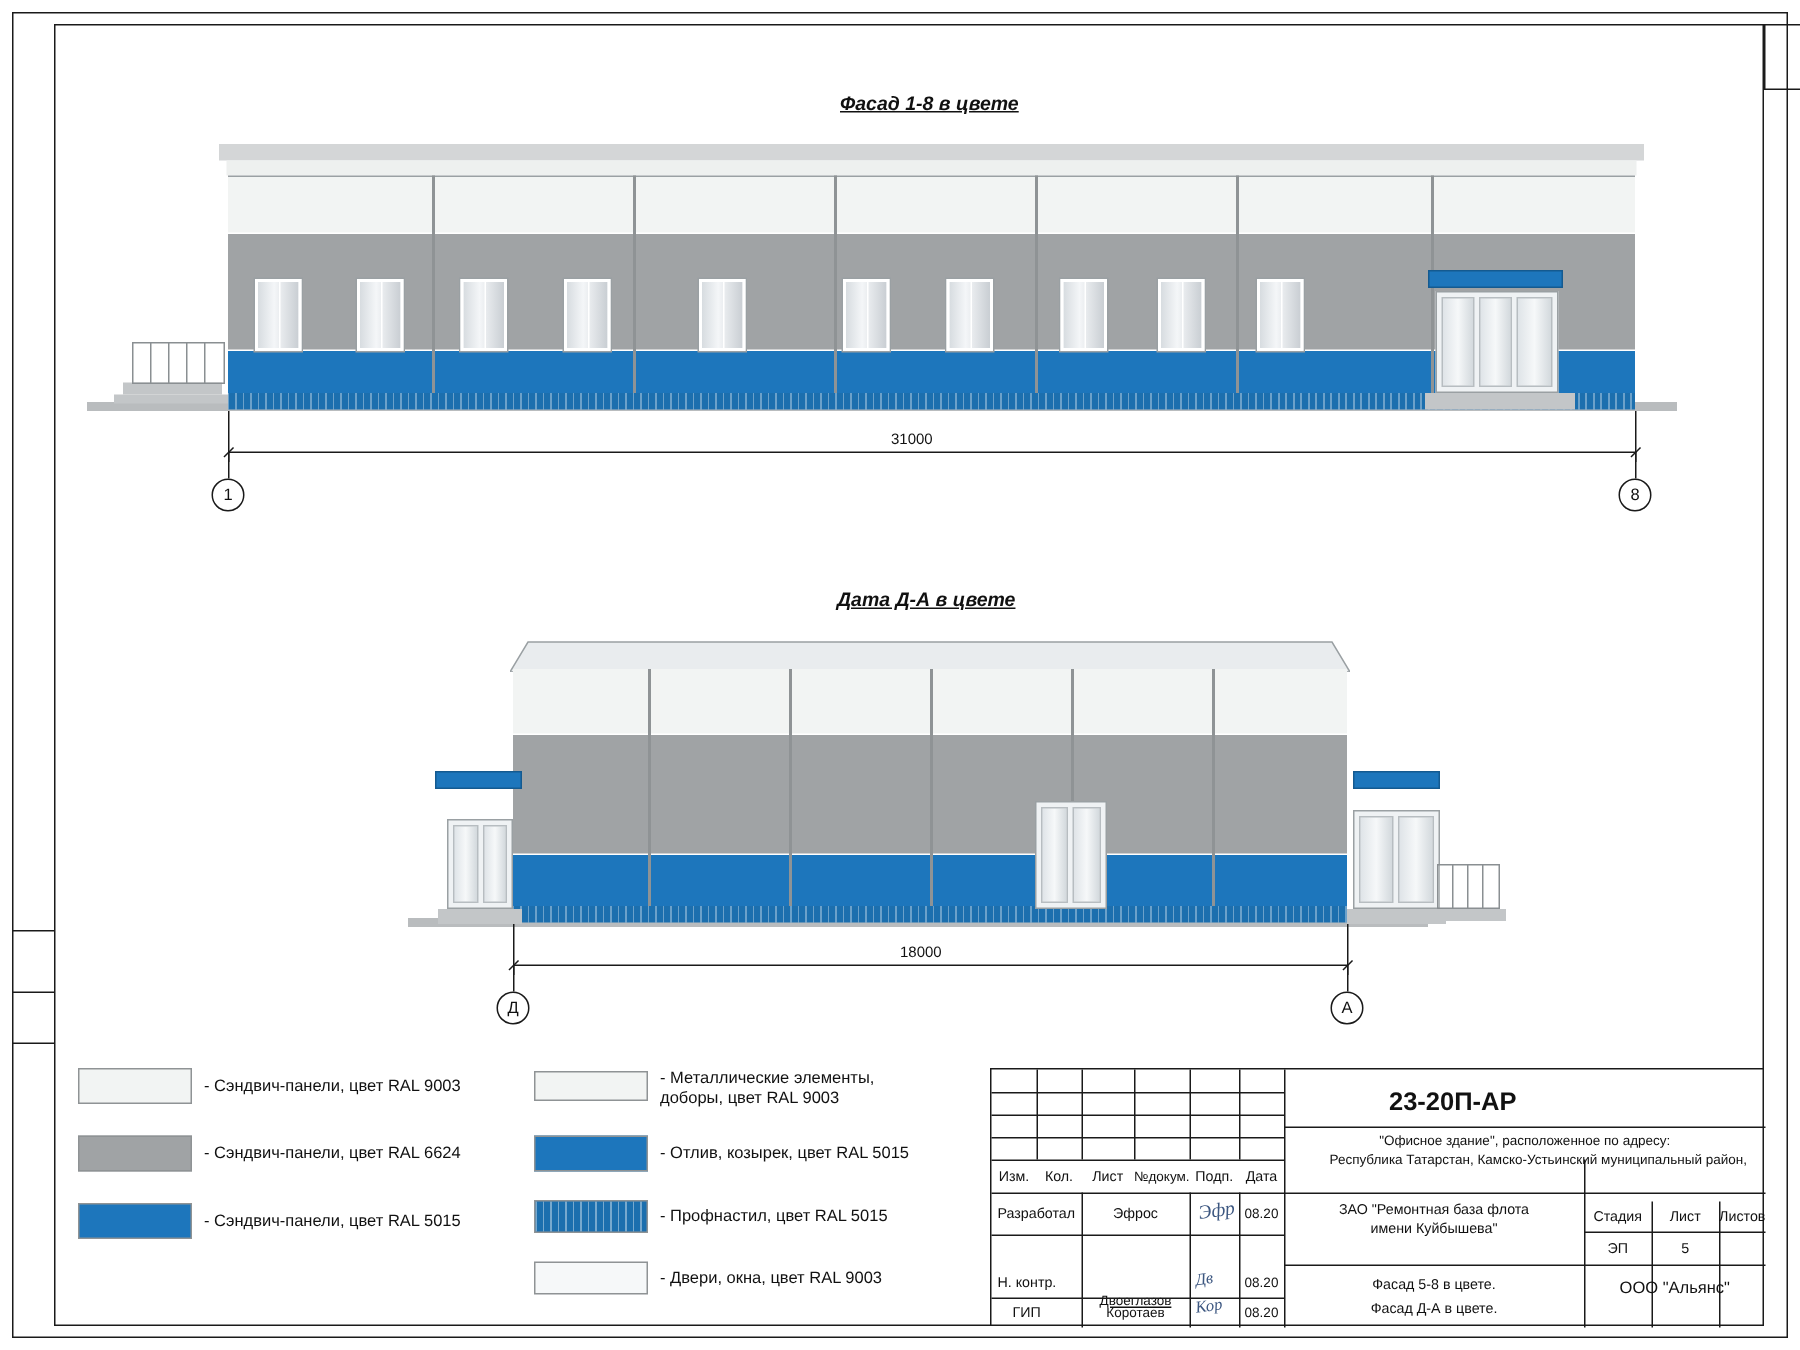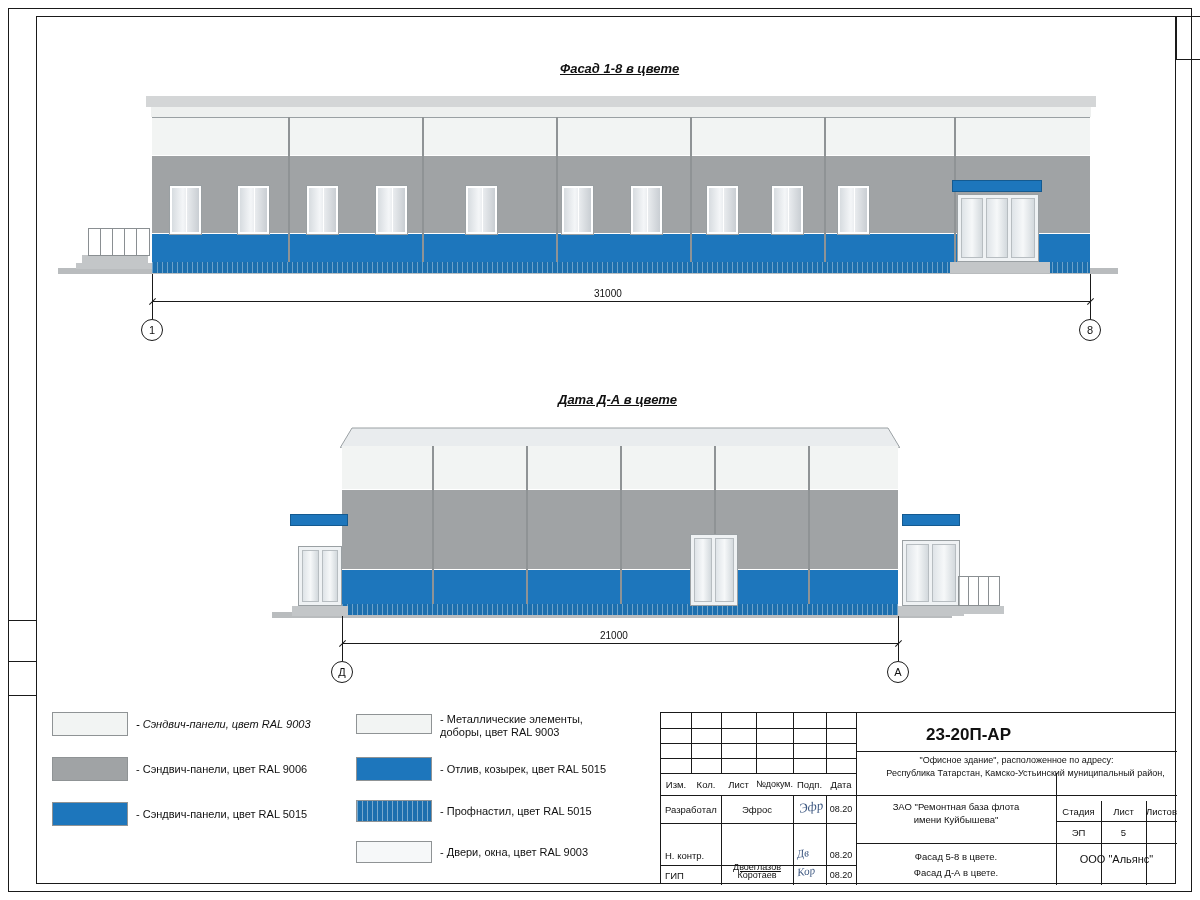--- a/index.html
+++ b/index.html
@@ -355,33 +355,33 @@
     <div class="rail-bar" style="left:978px; top:576px; height:30px;"></div>
     <div class="rail-bar" style="left:988px; top:576px; height:30px;"></div>
     <div class="stairs" style="left:962px; top:606px; width:42px; height:8px;"></div>
   </div>
 
   <div class="dim-ext" style="left:342px; top:616px; height:34px;"></div>
   <div class="dim-ext" style="left:898px; top:616px; height:34px;"></div>
   <div class="dim-line" style="left:342px; top:643px; width:556px;"></div>
   <div class="dim-tick" style="left:338px; top:643px;"></div>
   <div class="dim-tick" style="left:894px; top:643px;"></div>
-  <div class="dim-text" style="left:600px; top:630px;">21000</div>
+  <div class="dim-text" style="left:600px; top:630px;">18000</div>
   <div class="dim-ext" style="left:342px; top:643px; height:18px;"></div>
   <div class="dim-ext" style="left:898px; top:643px; height:18px;"></div>
   <div class="axis-bubble" style="left:331px; top:661px;">Д</div>
   <div class="axis-bubble" style="left:887px; top:661px;">А</div>
 
   <div>
 
     <div class="legend-swatch" style="left:52px; top:712px; width:76px; height:24px; background:#f2f4f3;"></div>
-    <div class="legend-label" style="left:136px; top:718px;font-style:italic;">- Сэндвич-панели, цвет RAL 9003</div>
+    <div class="legend-label" style="left:136px; top:718px;">- Сэндвич-панели, цвет RAL 9003</div>
 
     <div class="legend-swatch" style="left:52px; top:757px; width:76px; height:24px; background:#a0a3a5;"></div>
-    <div class="legend-label" style="left:136px; top:763px;">- Сэндвич-панели, цвет RAL 9006</div>
+    <div class="legend-label" style="left:136px; top:763px;">- Сэндвич-панели, цвет RAL 6624</div>
 
     <div class="legend-swatch" style="left:52px; top:802px; width:76px; height:24px; background:#1d76bc;"></div>
     <div class="legend-label" style="left:136px; top:808px;">- Сэндвич-панели, цвет RAL 5015</div>
 
     <div class="legend-swatch" style="left:356px; top:714px; width:76px; height:20px; background:#f2f4f3;"></div>
     <div class="legend-label" style="left:440px; top:713px;">- Металлические элементы,
 доборы, цвет RAL 9003</div>
 
     <div class="legend-swatch" style="left:356px; top:757px; width:76px; height:24px; background:#1d76bc;"></div>
     <div class="legend-label" style="left:440px; top:763px;">- Отлив, козырек, цвет RAL 5015</div>
@@ -426,21 +426,21 @@
     <div class="tb-v" style="left:60px; top:82px; height:90px;"></div>
     <div class="tb-v" style="left:132px; top:82px; height:90px;"></div>
     <div class="tb-v" style="left:165px; top:82px; height:90px;"></div>
 
     <div class="tb-cell tb-left" style="left:0; top:132px; width:60px; height:20px; padding-left:4px;">Н. контр.</div>
     <div class="tb-cell tb-small" style="left:60px; top:144px; width:72px; height:20px;text-decoration:underline;">Двоеглазов</div>
     <div class="sig" style="left:136px; top:134px; font-size:11px;">Дв</div>
     <div class="tb-cell tb-small" style="left:165px; top:132px; width:30px; height:20px;">08.20</div>
     <div class="tb-h" style="left:0; top:152px; width:195px;"></div>
 
-    <div class="tb-cell tb-left" style="left:0; top:152px; width:60px; height:20px; padding-left:4px;text-align:right;">ГИП</div>
+    <div class="tb-cell tb-left" style="left:10px; top:152px; width:60px; height:20px; padding-left:4px;text-align:right;">ГИП</div>
     <div class="tb-cell tb-small" style="left:60px; top:152px; width:72px; height:20px;">Коротаев</div>
     <div class="sig" style="left:136px; top:152px; font-size:11px;">Кор</div>
     <div class="tb-cell tb-small" style="left:165px; top:152px; width:30px; height:20px;">08.20</div>
 
     <div class="tb-code" style="left:265px; top:12px;">23-20П-АР</div>
     <div class="tb-h" style="left:195px; top:38px; width:321px;"></div>
 
     <div class="tb-cell tb-small" style="left:195px; top:40px; width:321px; height:14px;">"Офисное здание", расположенное по адресу:</div>
     <div class="tb-cell tb-small" style="left:195px; top:53px; width:321px; height:14px;padding-left:20px;">Республика Татарстан, Камско-Устьинский муниципальный район,</div>
     <div class="tb-h" style="left:195px; top:82px; width:321px;"></div>

